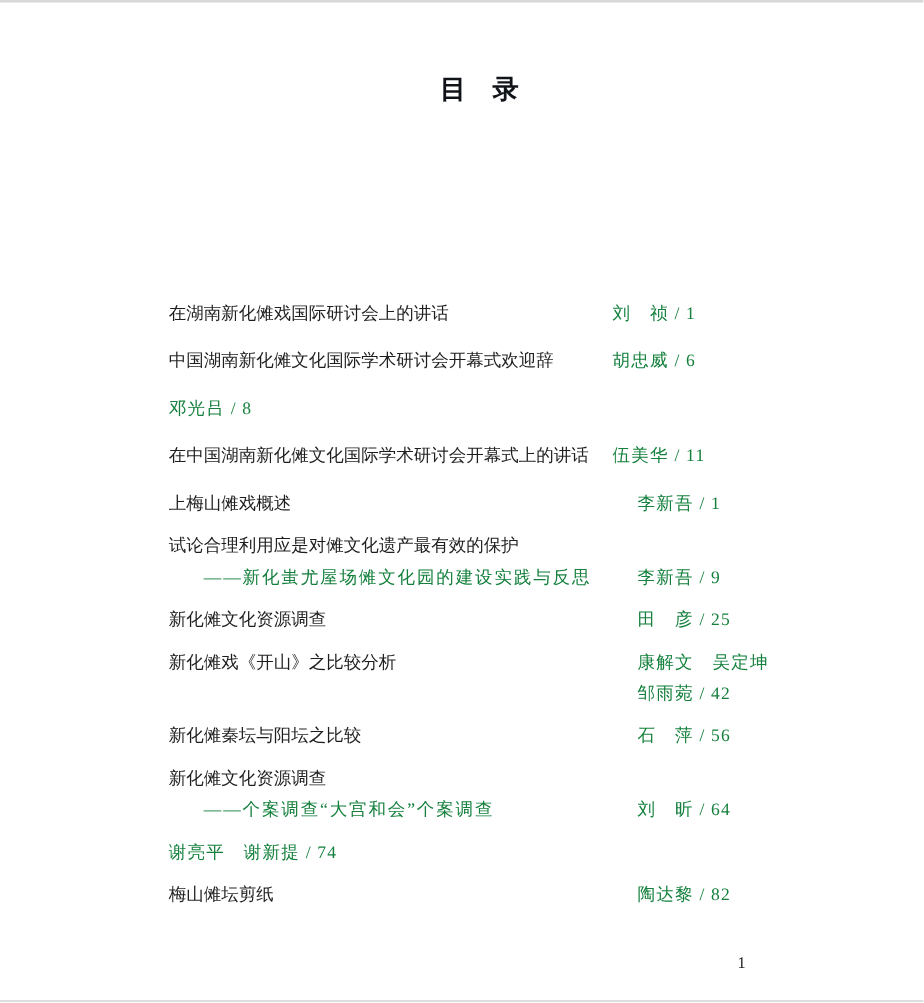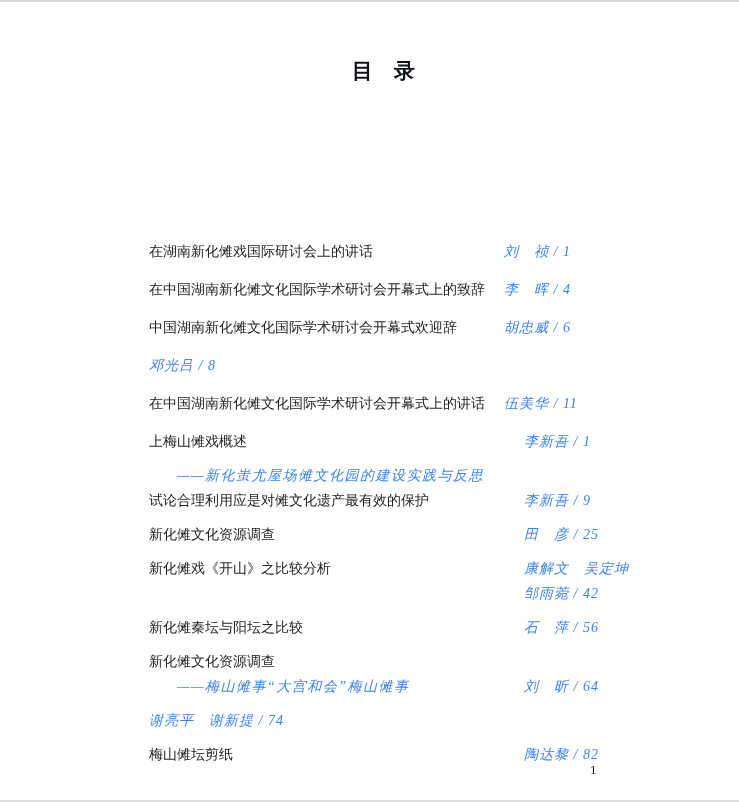--- a/index.html
+++ b/index.html
@@ -28,42 +28,41 @@
     margin: 0;
     text-align: center;
     font-size: 21px;
     font-weight: bold;
     color: #101318;
   }
 
   .toc {
     position: absolute;
     top: 239px;
-    left: 149px;
+    left: 135px;
     width: 527px;
   }
   .toc-section + .toc-section { margin-top: 5px; }
 
   .toc-entry { display: flex; margin-bottom: 13px; }
   .toc-section.second .toc-entry { margin-bottom: 9px; gap: 20px; }
 
   .titles { width: 355px; flex: none; }
   .title-line {
     font-size: 14px;
     line-height: 25px;
     white-space: nowrap;
     color: #1e1e1e;
   }
   .title-line.indent {
     padding-left: 28px;
     letter-spacing: 1.5px;
   }
   .kai {
-    font-style: italic;
-    color: #3b82f6;
+    color: #15803d;
   }
   .refs {
     flex: 1;
     display: flex;
     flex-direction: column;
     justify-content: flex-start;
   }
   .refs.bottom { justify-content: flex-end; }
   .ref-line {
     font-size: 14px;
@@ -93,28 +92,20 @@
         <div class="toc-entry">
           <div class="titles">
             <div class="title-line">在湖南新化傩戏国际研讨会上的讲话</div>
           </div>
           <div class="refs">
             <div class="ref-line kai">刘　祯 / 1</div>
           </div>
         </div>
         <div class="toc-entry">
           <div class="titles">
-            <div class="title-line">在中国湖南新化傩文化国际学术研讨会开幕式上的致辞</div>
-          </div>
-          <div class="refs">
-            <div class="ref-line kai">李　晖 / 4</div>
-          </div>
-        </div>
-        <div class="toc-entry">
-          <div class="titles">
             <div class="title-line">中国湖南新化傩文化国际学术研讨会开幕式欢迎辞</div>
           </div>
           <div class="refs">
             <div class="ref-line kai">胡忠威 / 6</div>
           </div>
         </div>
         <div class="toc-entry">
           <div class="refs">
             <div class="ref-line kai">邓光吕 / 8</div>
           </div>
@@ -132,22 +123,22 @@
         <div class="toc-entry">
           <div class="titles">
             <div class="title-line">上梅山傩戏概述</div>
           </div>
           <div class="refs">
             <div class="ref-line kai">李新吾 / 1</div>
           </div>
         </div>
         <div class="toc-entry">
           <div class="titles">
+            <div class="title-line">试论合理利用应是对傩文化遗产最有效的保护</div>
             <div class="title-line indent kai">——新化蚩尤屋场傩文化园的建设实践与反思</div>
-            <div class="title-line">试论合理利用应是对傩文化遗产最有效的保护</div>
           </div>
           <div class="refs bottom">
             <div class="ref-line kai">李新吾 / 9</div>
           </div>
         </div>
         <div class="toc-entry">
           <div class="titles">
             <div class="title-line">新化傩文化资源调查</div>
           </div>
           <div class="refs">
@@ -167,21 +158,21 @@
           <div class="titles">
             <div class="title-line">新化傩秦坛与阳坛之比较</div>
           </div>
           <div class="refs">
             <div class="ref-line kai">石　萍 / 56</div>
           </div>
         </div>
         <div class="toc-entry">
           <div class="titles">
             <div class="title-line">新化傩文化资源调查</div>
-            <div class="title-line indent kai">——梅山傩事“大宫和会”梅山傩事</div>
+            <div class="title-line indent kai">——个案调查“大宫和会”个案调查</div>
           </div>
           <div class="refs bottom">
             <div class="ref-line kai">刘　昕 / 64</div>
           </div>
         </div>
         <div class="toc-entry">
           <div class="refs">
             <div class="ref-line kai">谢亮平　谢新提 / 74</div>
           </div>
         </div>

